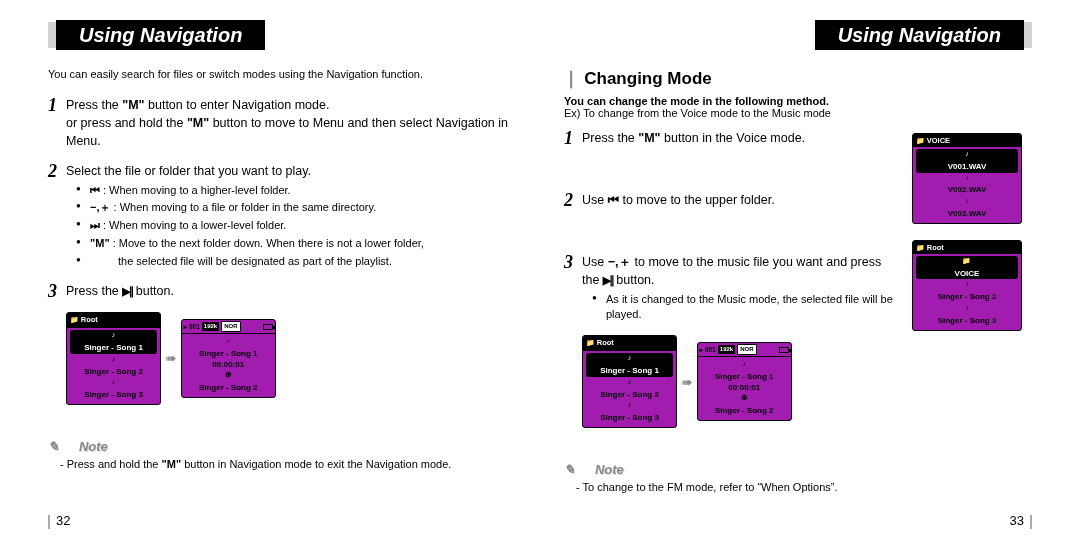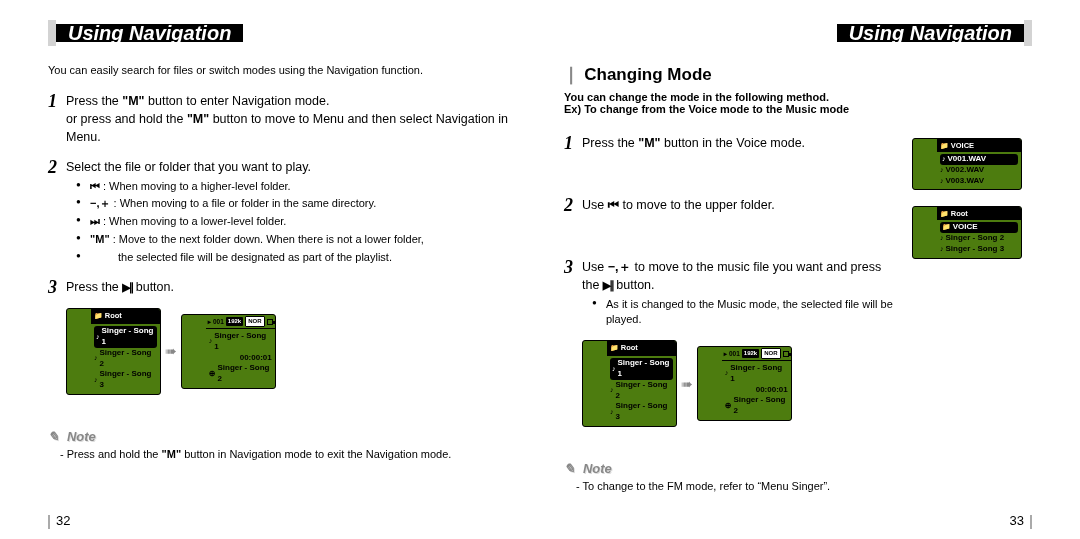--- a/index.html
+++ b/index.html
@@ -44,27 +44,27 @@
     align-items: center;
     margin-bottom: 18px;
   }
   .heading-bar .cap-left,
   .heading-bar .cap-right {
     width: 8px;
     height: 26px;
     background: #d3d3d3;
   }
   .heading-bar .title {
-    height: 18px;
+    height: 30px;
     background: var(--heading-bg);
     color: var(--heading-fg);
     font-size: 20px;
     font-weight: bold;
     font-style: italic;
-    padding: 0 12px;
+    padding: 0 23px;
     display: flex;
     align-items: center;
   }
   .heading-bar .filler {
     flex: 1;
   }
   .page-left .heading-bar { justify-content: flex-start; }
   .page-right .heading-bar { justify-content: flex-end; }
   .page-right .heading-bar .title { order: 2; }
   .page-right .heading-bar .cap-right { order: 3; }
@@ -121,43 +121,43 @@
   .screens {
     display: flex;
     gap: 4px;
     margin: 10px 0 6px 18px;
     align-items: center;
   }
   .screen {
     width: 95px;
     border: 1.5px solid #000;
     border-radius: 3px;
-    background: #4d7c0f;
+    background: #a21caf;
     font-size: 8px;
     font-weight: bold;
     overflow: hidden;
-    padding-left: 24px;
   }
   .screen .scr-header {
     background: #000;
     color: #fff;
     padding: 2px 3px;
     display: flex;
     align-items: center;
     gap: 2px;
     font-size: 7.5px;
   }
   .screen .scr-rows {
     padding: 2px 3px 3px 3px;
     line-height: 1.35;
   }
   .screen .scr-row {
     display: flex;
     align-items: center;
     gap: 2px;
+    flex-direction: column;
   }
   .screen .scr-row.hl {
     background: #000;
     color: #fff;
     border-radius: 3px;
     padding: 0 2px;
   }
   .screen .ico-folder::before { content: "📁"; font-size: 7px; }
   .screen .ico-note::before { content: "♪"; font-size: 7px; }
   .screen .scr-status { font-size: 6.5px; border-bottom: 1px solid #000; padding: 1px 2px; display:flex; gap:2px; align-items:center;}
@@ -182,34 +182,34 @@
     font-size: 17px;
     font-weight: bold;
     margin-bottom: 6px;
     display:flex;
     align-items:center;
     gap:6px;
   }
   .section-heading .bar { color:#888; font-weight:bold; }
 
   .sub-intro { font-size: 11px; font-weight: bold; }
-  .sub-example { font-size: 11px; margin-bottom: 19px; font-weight: bold; }
+  .sub-example { font-size: 11px; margin-bottom: 10px; }
 
   .note-block {
     margin-top: 28px;
     font-size: 11px;
   }
   .note-label {
     font-style: italic;
     font-weight: bold;
     color: #888;
     font-size: 13px;
     display:flex;
     align-items:center;
-    gap:8px;
+    gap:20px;
     text-shadow: 1px 1px 0 #ddd;
     text-align: right;
   }
   .note-label .pen::before { content: "✎"; }
   .note-text { margin: 4px 0 8px 12px; }
 
   .page-number {
     position: absolute;
     bottom: 10px;
     font-size: 13px;
@@ -501,19 +501,19 @@
         </div>
       </div>
     </div>
   </div>
 
   <div class="note-block">
     <div class="note-label">
       <span class="pen"></span>
       <span>Note</span>
     </div>
-    <div class="note-text">- To change to the FM mode, refer to “Menu Singer”.</div>
+    <div class="note-text">- To change to the FM mode, refer to “When Options”.</div>
   </div>
 
   <div class="page-number">33</div>
 </div>
 
 </div>
 
 </body></html>

